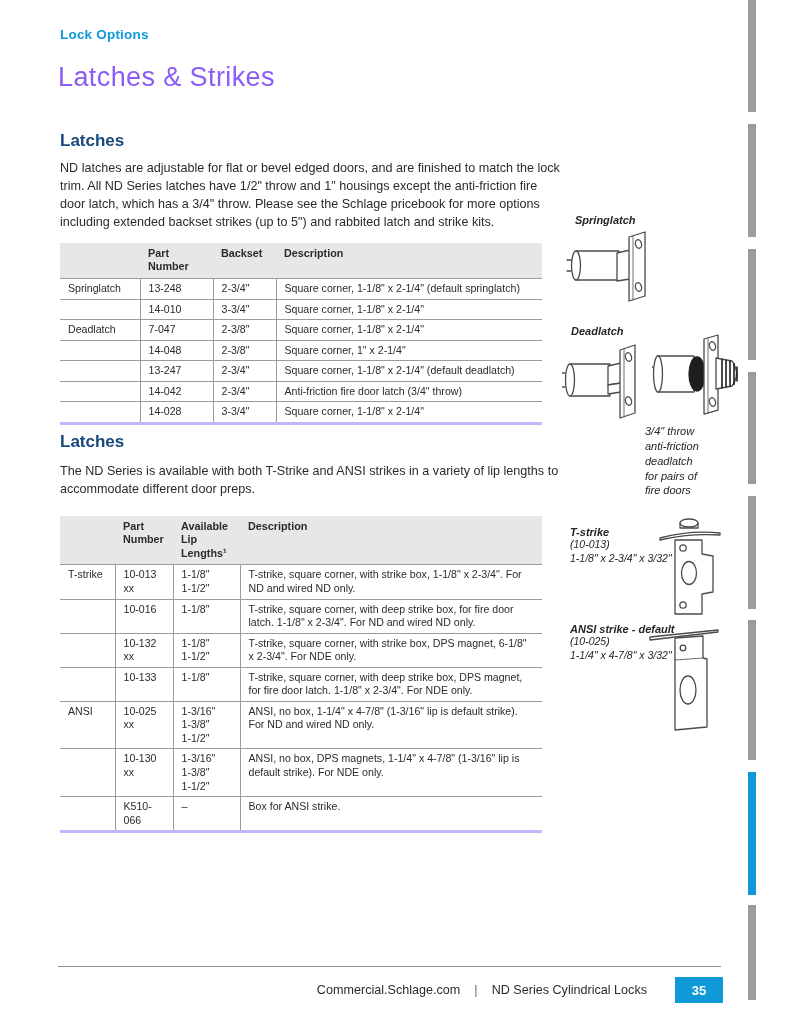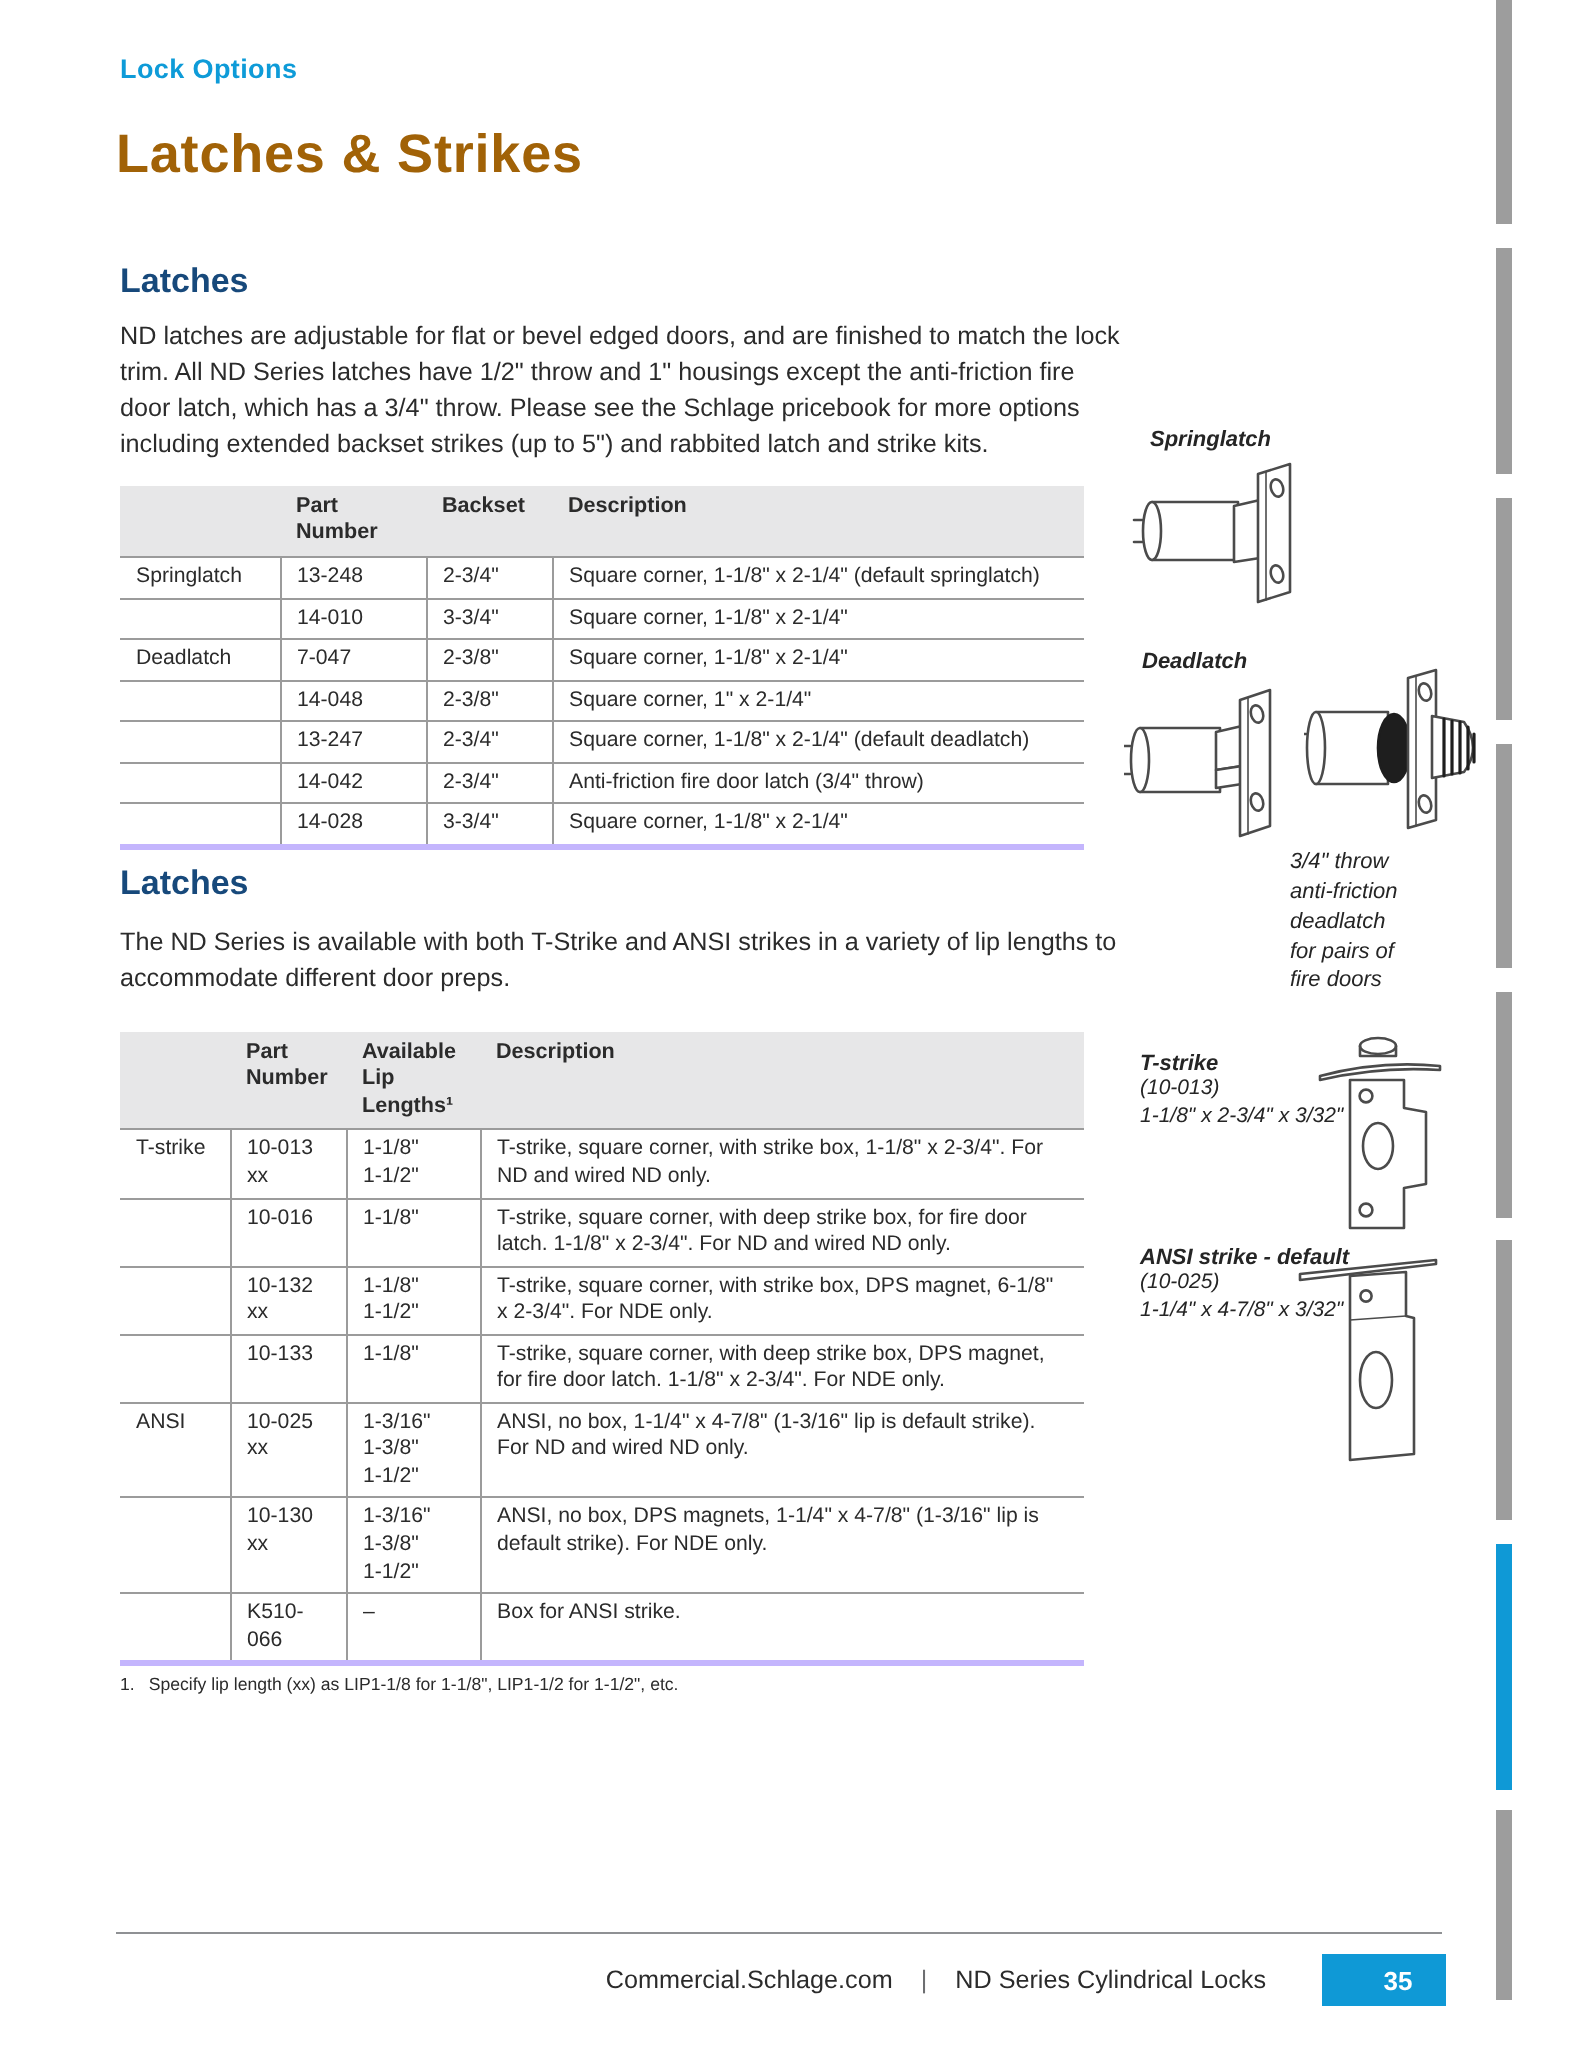--- a/index.html
+++ b/index.html
@@ -2,21 +2,21 @@
 <html><head>
 <meta charset="utf-8">
 <style>
   html,body{margin:0;padding:0;background:#fff;}
   .page{position:relative;width:756px;height:1024px;background:#fff;overflow:hidden;
         font-family:"Liberation Sans",sans-serif;color:#2b2b2b;}
   .abs{position:absolute;}
 
   
   .eyebrow{font-size:13.5px;font-weight:bold;color:#0e9bd8;letter-spacing:.2px;}
-  .page-title{font-size:27px;font-weight:700;color:#a16207;letter-spacing:.4px;text-align:center;}
+  .page-title{font-size:27px;font-weight:400;color:#8b5cf6;letter-spacing:.4px;text-align:center;}
   .section-heading{font-size:17px;font-weight:bold;color:#17497b;}
   .intro{font-size:12.6px;line-height:1.42;color:#2b2b2b;}
 
   
   table{border-collapse:collapse;table-layout:fixed;width:100%;}
   thead th{background:#e7e7e8;font-size:10.8px;font-weight:bold;text-align:left;
            padding:4px 8px;color:#2b2b2b;vertical-align:top;white-space:pre-line;line-height:1.25;}
   tbody td{font-size:10.6px;line-height:1.28;padding:3px 8px;vertical-align:top;
            border-top:1px solid #9b9b9b;white-space:pre-line;color:#2b2b2b;}
   tbody td+td{border-left:1px solid #9b9b9b;}
@@ -34,21 +34,21 @@
        writing-mode:vertical-rl;display:flex;align-items:center;justify-content:center;}
   .tab.active{background:#0f99d6;}
   .tab span{color:#fff;font-size:10.5px;font-weight:bold;letter-spacing:.3px;
             text-align:center;white-space:pre-line;line-height:1.2;}
 
   
   .footer-rule{height:1px;background:#8f9194;}
   .footer{display:flex;align-items:center;justify-content:flex-end;font-size:12.6px;color:#2b2b2b;}
   .footer .sep{margin:0 14px;color:#6d6e71;}
   .page-num{width:48px;height:26px;background:#0f99d6;color:#fff;font-size:13px;font-weight:bold;
-            display:flex;align-items:center;justify-content:center;margin-left:28px;padding-left:14px;}
+            display:flex;align-items:center;justify-content:center;margin-left:28px;}
 
   svg{display:block;}
   .line-art{stroke:#4b4b4b;fill:#fff;stroke-width:1.3;stroke-linejoin:round;stroke-linecap:round;}
 </style>
 </head>
 <body>
 
 <div class="page">
 
   <div class="abs eyebrow" style="left:60px;top:27px;">Lock Options</div>
@@ -185,21 +185,20 @@
           <td>ANSI, no box, DPS magnets, 1-1/4" x 4-7/8" (1-3/16" lip is default strike). For NDE only.</td>
         </tr>
         <tr>
           <td></td>
           <td>K510-066</td>
           <td>–</td>
           <td>Box for ANSI strike.</td>
         </tr>
       </tbody>
     </table>
-    <div class="footnote"><span class="marker">1.</span><span>Specify lip length (xx) as LIP1-1/8 for 1-1/8", LIP1-1/2 for 1-1/2", etc.</span></div>
   </div>
 
   <div class="abs fig-label" style="left:575px;top:214px;">Springlatch</div>
   <svg class="abs" style="left:566px;top:227px;" width="102" height="84" viewBox="0 0 102 84">
     <g class="line-art">
       <path d="M10,24 L53,24 L53,53 L10,53 Z"></path>
       <ellipse cx="10" cy="38.5" rx="4.5" ry="14.5"></ellipse>
       <path d="M5,33 L1,33 M5,44 L1,44" fill="none"></path>
       <path d="M51,26 L64,23 L64,52 L51,54 Z"></path>
       <path d="M63,10 L79,5 L79,69 L63,74 Z"></path>

